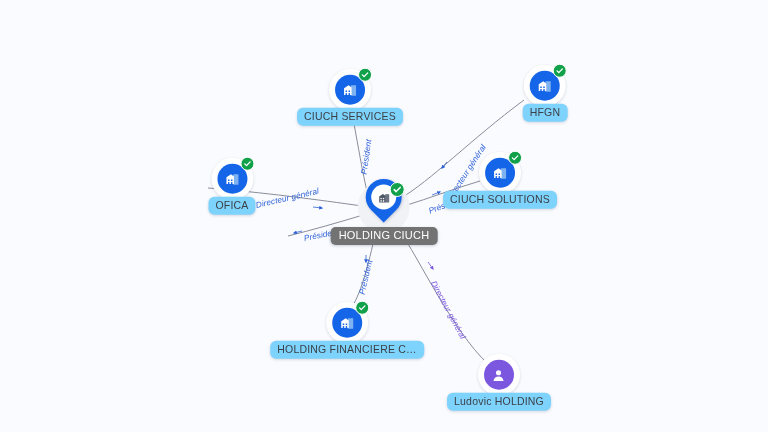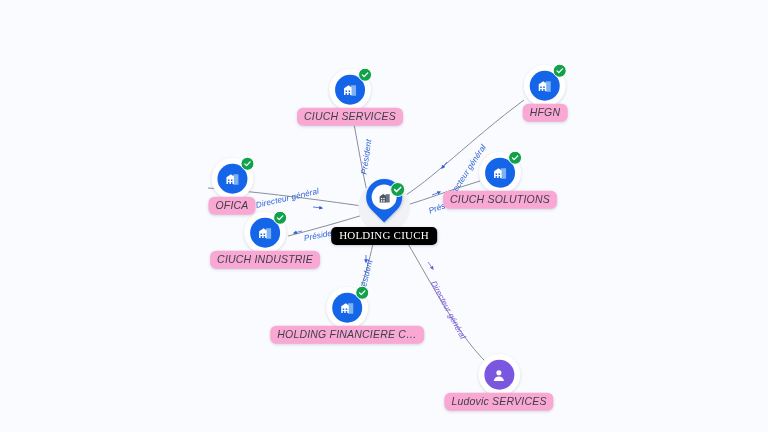--- a/index.html
+++ b/index.html
@@ -69,30 +69,29 @@
     border: 1.5px solid #ffffff;
     display: flex;
     align-items: center;
     justify-content: center;
     box-sizing: border-box;
   }
   .node-label {
     margin-top: -3px;
     position: relative;
     z-index: 5;
-    background: #f9a8d4;
+    background: #7dd3fc;
     border-radius: 6px;
     box-shadow: 0 1px 3px rgba(20,40,90,0.18);
     padding: 3px 7px 4px 7px;
     font-size: 10.5px;
     color: #3b3f46;
     letter-spacing: 0.2px;
     white-space: nowrap;
     line-height: 1;
-    font-style: italic;
   }
   
   .node-center {
     position: absolute;
     transform: translate(-50%, -50%);
     display: flex;
     flex-direction: column;
     align-items: center;
   }
   .pin-halo {
@@ -140,30 +139,29 @@
     box-sizing: border-box;
     display: flex;
     align-items: center;
     justify-content: center;
     z-index: 4;
   }
   .center-label {
     position: relative;
     margin-top: -6px;
     z-index: 6;
-    background: #000000;
+    background: #737373;
     color: #ffffff;
     border-radius: 5px;
     padding: 3px 8px 4px 8px;
     font-size: 11px;
     letter-spacing: 0.2px;
     white-space: nowrap;
     line-height: 1;
     box-shadow: 0 1px 3px rgba(20,40,90,0.22);
-    font-family: Liberation Serif, serif;
   }
   .edge-label {
     position: absolute;
     font-size: 8.2px;
     font-style: italic;
     letter-spacing: 0.1px;
     white-space: nowrap;
     color: #2f62d8;
     transform-origin: left center;
     pointer-events: none;
@@ -289,42 +287,22 @@
       </div>
       <div class="badge-check">
         <svg width="8" height="8" viewBox="0 0 12 12">
             <path d="M2 6.2 L4.6 8.8 L10 3.2" stroke="#ffffff" stroke-width="2" fill="none" stroke-linecap="round" stroke-linejoin="round"></path>
           </svg>
       </div>
     </div>
     <div class="node-label">OFICA</div>
   </div>
 
-  <div class="node" style="left:265px; top:240px;">
-    <div class="node-halo">
-      <div class="node-icon-circle">
-        <svg width="18" height="18" viewBox="0 0 24 24" aria-hidden="true">
-          <rect x="13" y="6" width="7" height="14" fill="#7fb2f0"></rect>
-          <path d="M4 19 V10 L10 6 L14 9 V19 Z" fill="#ffffff"></path>
-          <rect x="6" y="13" width="2" height="2" fill="#1565e8"></rect>
-          <rect x="10" y="13" width="2" height="2" fill="#1565e8"></rect>
-          <rect x="6" y="16.5" width="2" height="2.5" fill="#1565e8"></rect>
-          <rect x="10" y="16.5" width="2" height="2.5" fill="#1565e8"></rect>
-        </svg>
-      </div>
-      <div class="badge-check">
-        <svg width="8" height="8" viewBox="0 0 12 12">
-            <path d="M2 6.2 L4.6 8.8 L10 3.2" stroke="#ffffff" stroke-width="2" fill="none" stroke-linecap="round" stroke-linejoin="round"></path>
-          </svg>
-      </div>
-    </div>
-    <div class="node-label">CIUCH INDUSTRIE</div>
-  </div>
-
-  <div class="node" style="left:347px; top:315px;">
+
+  <div class="node" style="left:347px; top:330px;">
     <div class="node-halo">
       <div class="node-icon-circle">
         <svg width="18" height="18" viewBox="0 0 24 24" aria-hidden="true">
           <rect x="13" y="6" width="7" height="14" fill="#7fb2f0"></rect>
           <path d="M4 19 V10 L10 6 L14 9 V19 Z" fill="#ffffff"></path>
           <rect x="6" y="13" width="2" height="2" fill="#1565e8"></rect>
           <rect x="10" y="13" width="2" height="2" fill="#1565e8"></rect>
           <rect x="6" y="16.5" width="2" height="2.5" fill="#1565e8"></rect>
           <rect x="10" y="16.5" width="2" height="2.5" fill="#1565e8"></rect>
         </svg>
@@ -340,21 +318,21 @@
 
   <div class="node" style="left:499px; top:382px;">
     <div class="node-halo">
       <div class="node-icon-circle person">
         <svg width="17" height="17" viewBox="0 0 24 24" aria-hidden="true">
           <circle cx="12" cy="8.5" r="3.6" fill="#ffffff"></circle>
           <path d="M4.8 20 C5.6 15.4 8.4 13.6 12 13.6 C15.6 13.6 18.4 15.4 19.2 20 Z" fill="#ffffff"></path>
         </svg>
       </div>
     </div>
-    <div class="node-label">Ludovic SERVICES</div>
+    <div class="node-label">Ludovic HOLDING</div>
   </div>
 
   <div class="node-center" style="left:384px; top:213px;">
     <div class="pin-halo">
       <div class="pin-shape">
         <div class="pin-inner">
           <svg width="16" height="16" viewBox="0 0 24 24" aria-hidden="true">
             <rect x="13.5" y="7" width="6" height="12.5" fill="#6b7280"></rect>
             <path d="M4.5 19.5 V10.5 L10 6.8 L14 9.4 V19.5 Z" fill="#4b5563"></path>
             <rect x="6.4" y="12.6" width="2" height="2" fill="#ffffff"></rect>

